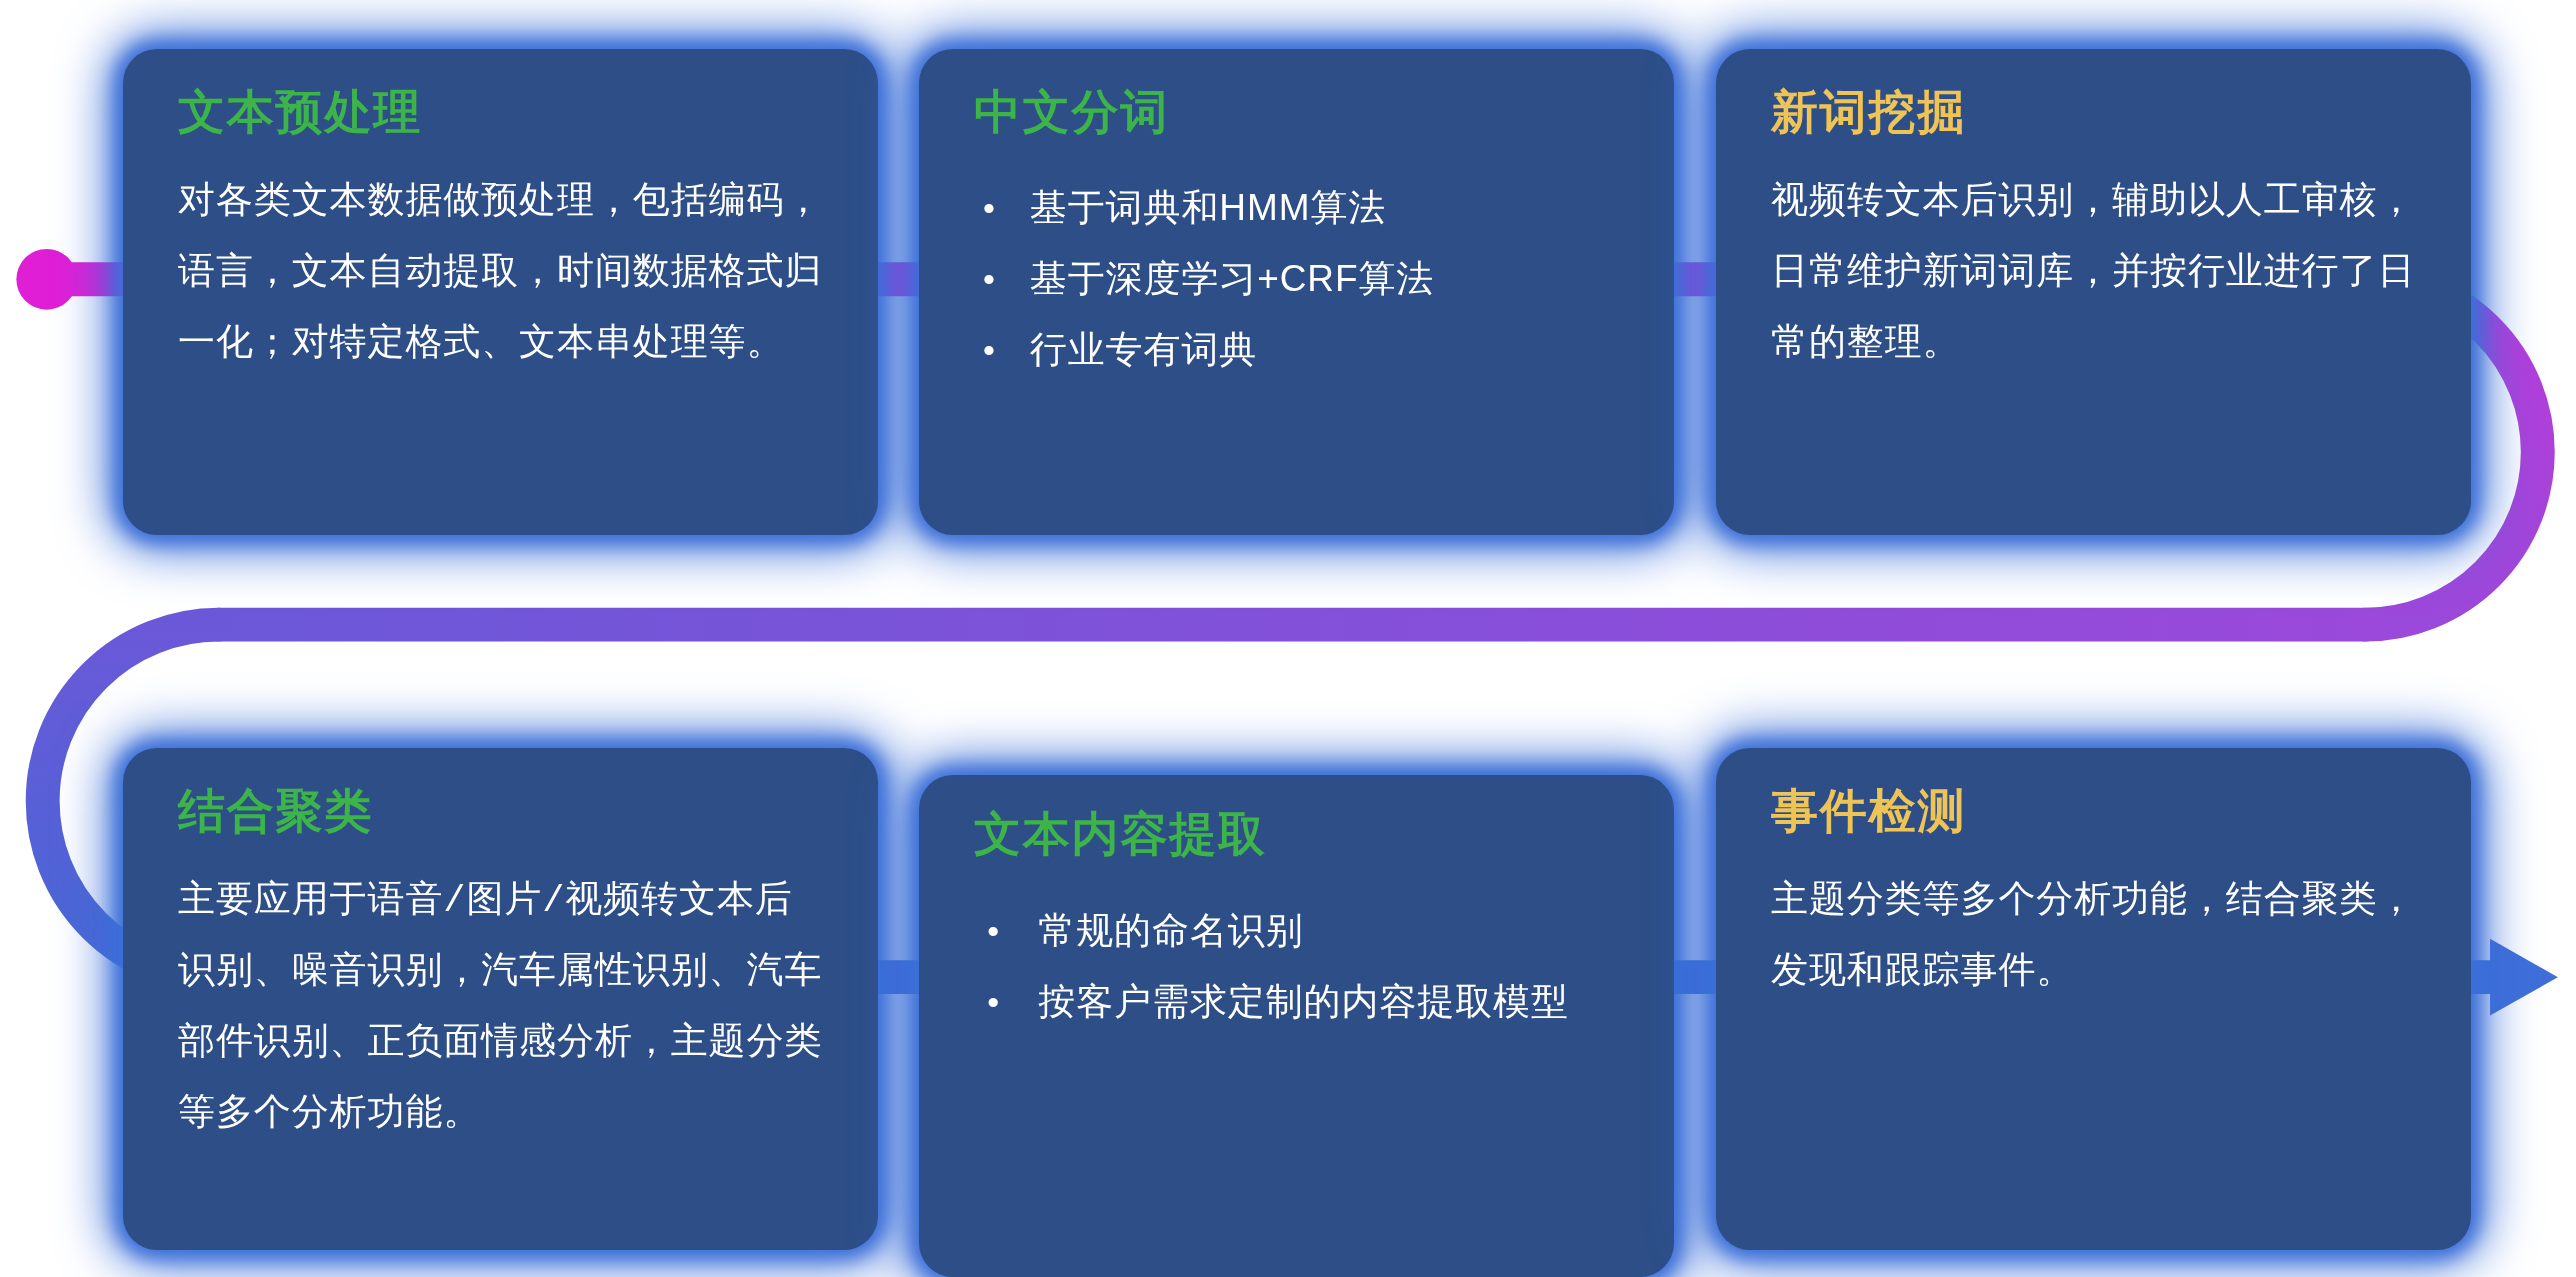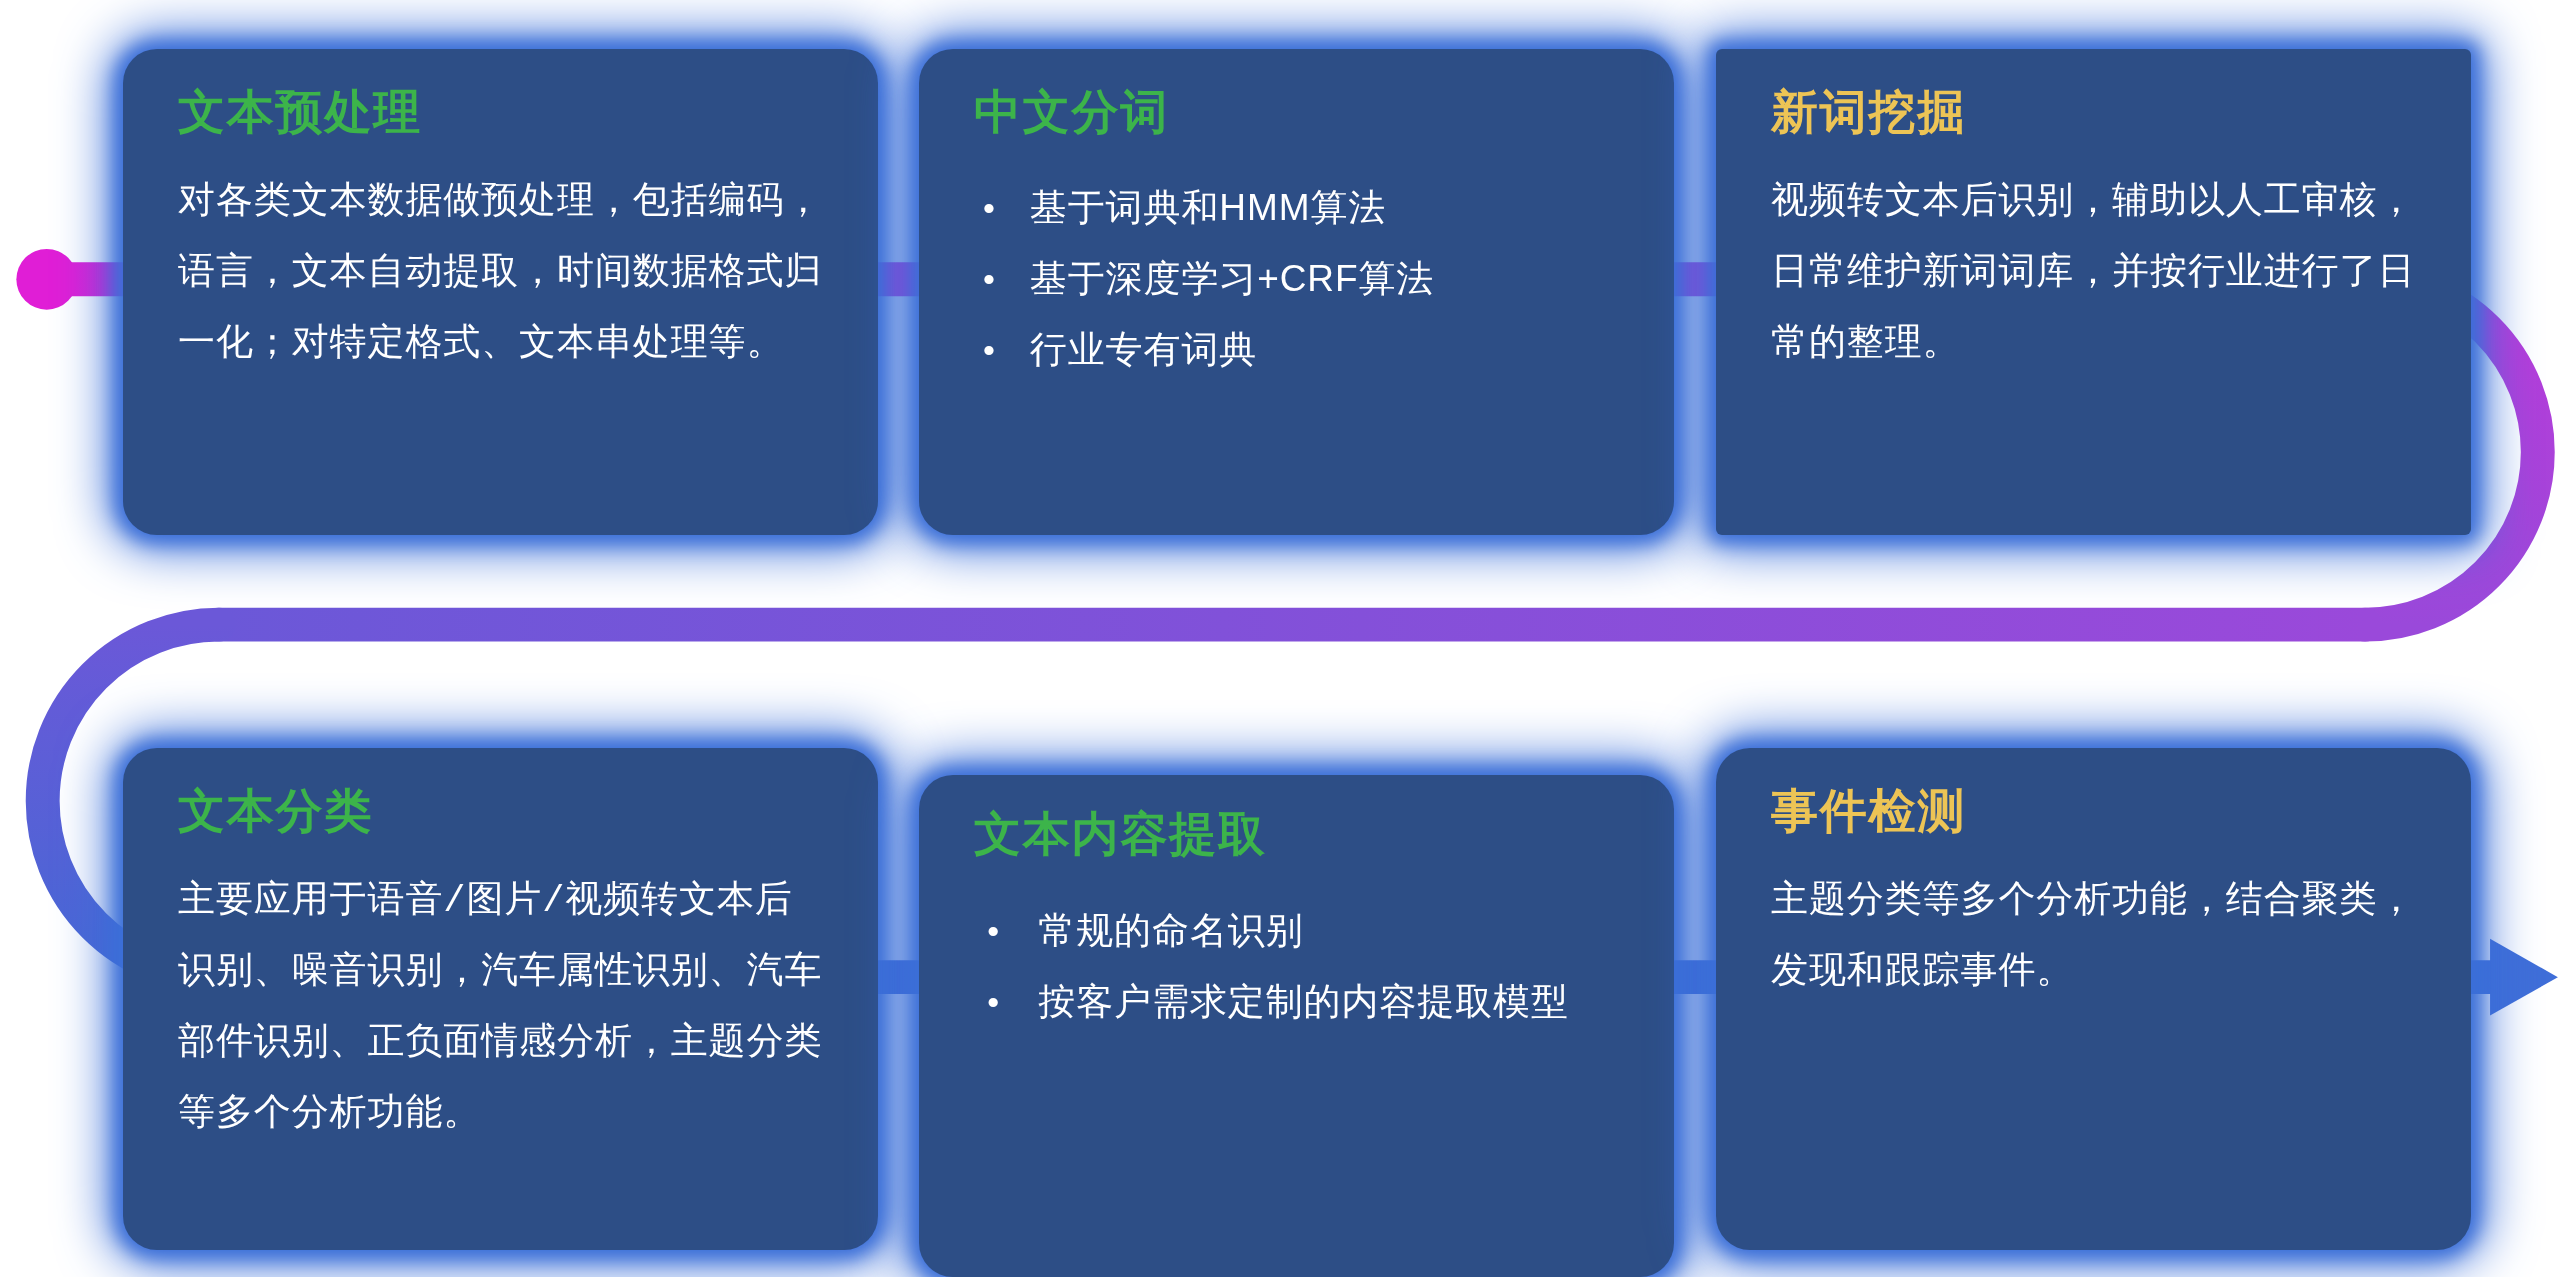--- a/index.html
+++ b/index.html
@@ -33,21 +33,21 @@
     width: 755px;
     box-sizing: border-box;
     padding: 34px 55px 48px 55px;
     background: var(--card-bg, #2d4e86);
     border-radius: 34px;
     box-shadow: 0 0 18px 7.1px var(--card-glow, #3b6fd8),
                 0 0 52px 12.5px var(--card-glow, #3b6fd8);
   }
   .pos-0 { left: 123px;  top: 49px;  height: 486px; }
   .pos-1 { left: 919px; top: 49px;  height: 486px; }
-  .pos-2 { left: 1716px; top: 49px;  height: 486px; border-radius: 6px; }
+  .pos-2 { left: 1716px; top: 49px;  height: 486px; }
   .pos-3 { left: 123px;  top: 748px; height: 502px; }
   .pos-4 { left: 919px; top: 775px; height: 502px; font-family: Liberation Mono, monospace; }
   .pos-5 { left: 1716px; top: 748px; height: 502px; }
 
   .card-title {
     margin: 0;
     font-size: 47px;
     font-weight: 700;
     line-height: 1.25;
     letter-spacing: 1.8px;
@@ -143,21 +143,21 @@
     <span class="bullet-text">行业专有词典</span>
   </li>
         </ul>
   </div>
       <div class="card pos-2">
     <h2 class="card-title title-yellow">新词挖掘</h2>
     <p class="card-body">视频转文本后识别，辅助以人工审核，日常维护新词词库，并按行业进行了日常的整理。</p>
 
   </div>
       <div class="card pos-3">
-    <h2 class="card-title title-green">文本分类</h2>
+    <h2 class="card-title title-green">结合聚类</h2>
     <p class="card-body">主要应用于语音/图片/视频转文本后识别、噪音识别，汽车属性识别、汽车部件识别、正负面情感分析，主题分类等多个分析功能。</p>
 
   </div>
       <div class="card pos-4">
     <h2 class="card-title title-green">文本内容提取</h2>
 
     <ul class="card-bullets">
           <li class="bullet">
     <span class="dot">•</span>
     <span class="bullet-text">常规的命名识别</span>

